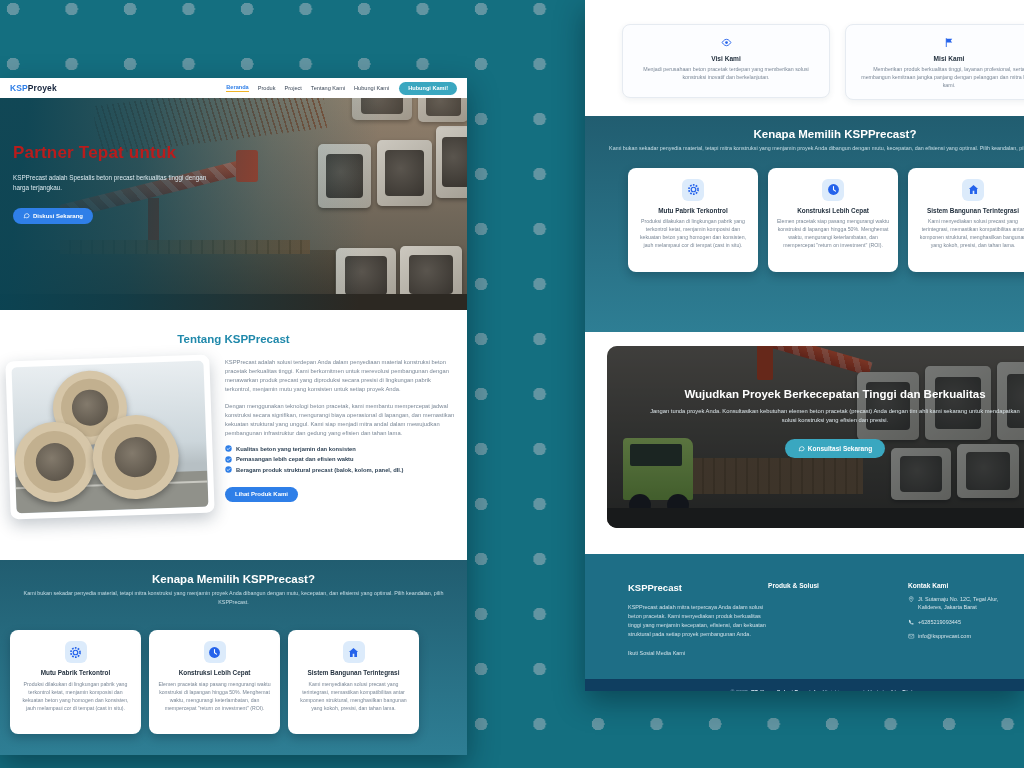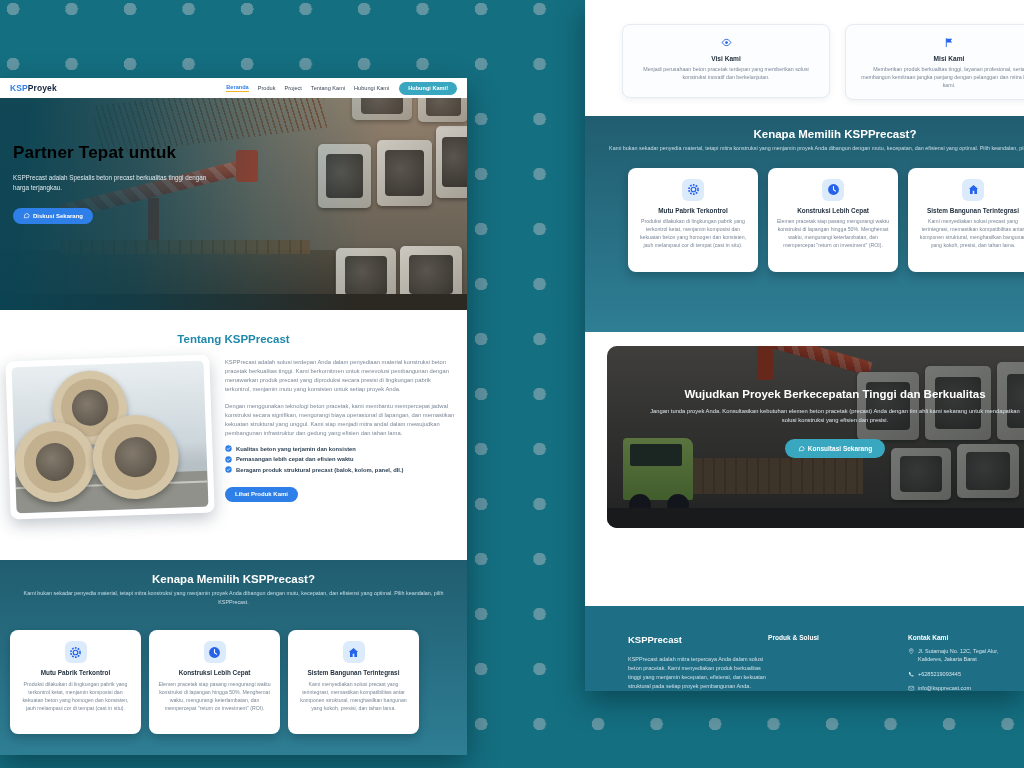--- a/index.html
+++ b/index.html
@@ -34,21 +34,21 @@
   .cv::after { content:""; position:absolute; inset:15%; background:radial-gradient(circle at 40% 40%, #5a554e, #38342f); border-radius:4px; }
   .rebar { left:95px; top:-6px; width:230px; height:50px; transform:rotate(-7deg);
            background:repeating-linear-gradient(80deg,#7e4426 0 1.5px, rgba(0,0,0,0) 1.5px 5.5px); opacity:.75; }
   .crane-arm { background:linear-gradient(#d8502c,#a33018); border-radius:3px; }
   .crane-arm::after{ content:""; position:absolute; inset:0; background:repeating-linear-gradient(60deg,rgba(255,255,255,.22) 0 6px, rgba(0,0,0,0) 6px 14px); }
   .flatbed { background:linear-gradient(180deg,#564a3b,#3a332a); }
   .planks  { background:repeating-linear-gradient(90deg,#6e5236 0 9px,#5d4429 9px 11px); opacity:.85; }
   .hero .overlay { position:absolute; inset:0;
     background:linear-gradient(97deg, rgba(10,68,84,.95) 6%, rgba(10,68,84,.72) 30%, rgba(13,76,92,.28) 56%, rgba(13,76,92,0) 78%); }
   .hero-content { position:absolute; z-index:3; left:13px; top:44px; width:230px; }
-  .hero-title { color:#000000; font-size:17px; font-weight:bold; line-height:1.28; letter-spacing:.2px; }
+  .hero-title { color:#b91c1c; font-size:17px; font-weight:bold; line-height:1.28; letter-spacing:.2px; }
   .hero-sub { margin-top:9px; width:195px; color:#dceaf0; font-size:6.3px; line-height:1.6; }
   .pill { display:inline-flex; align-items:center; gap:3px; border:none; cursor:pointer;
           border-radius:999px; color:#fff; font-weight:bold; }
   .btn-blue { background:#2f7fe8; font-size:6px; padding:4.5px 10px; margin-top:15px; }
   .pill svg { width:7px; height:7px; }
 
   
   .about { height:250px; padding-top:23px; }
   .about-title { text-align:center; color:#2089ab; font-size:11.5px; font-weight:bold; }
   .about-body { display:flex; padding:13px 12px 0 8px; }
@@ -94,21 +94,21 @@
   .vm { position:relative; height:116px; background:#fff; }
   .vm-card { position:absolute; top:24px; width:208px; min-height:74px; background:#fcfdff;
              border:1px solid #e6ebf1; border-radius:8px; text-align:center; padding:9px 12px;
              box-shadow:0 2px 6px rgba(30,50,70,.07); }
   .vm-card.c1 { left:37px; } .vm-card.c2 { left:260px; }
   .vm-card svg { width:11px; height:11px; }
   .vm-card h4 { font-size:6.6px; color:#1e2c3a; margin:3px 0 3px; }
   .vm-card p  { font-size:5.3px; color:#7a8796; line-height:1.55; }
 
   
-  .cta-wrap { height:260px; background:#fff; }
+  .cta-wrap { height:208px; background:#fff; }
   .cta-card { position:relative; margin:14px 0 0 22px; width:456px; height:182px; border-radius:10px; overflow:hidden; }
   .cta-card .base { position:absolute; inset:0; background:linear-gradient(180deg,#6a6157,#4a443c 55%,#322d27); }
   .truck-cab { background:linear-gradient(#9cc45e,#6f9b3a); border-radius:4px 8px 2px 2px; }
   .truck-win { background:#273327; border-radius:2px; }
   .wheel { background:#17161a; border-radius:50%; }
   .cta-card .overlay { position:absolute; inset:0; background:rgba(14,22,28,.46); }
   .cta-content { position:absolute; z-index:3; inset:0; text-align:center; padding-top:42px; }
   .cta-title { color:#fff; font-size:11.5px; font-weight:bold; }
   .cta-sub { color:#dde6ea; font-size:5.8px; line-height:1.6; width:380px; margin:7px auto 0; }
   .btn-teal { background:#3aa7c0; font-size:6.5px; padding:6px 13px; margin-top:13px; }

